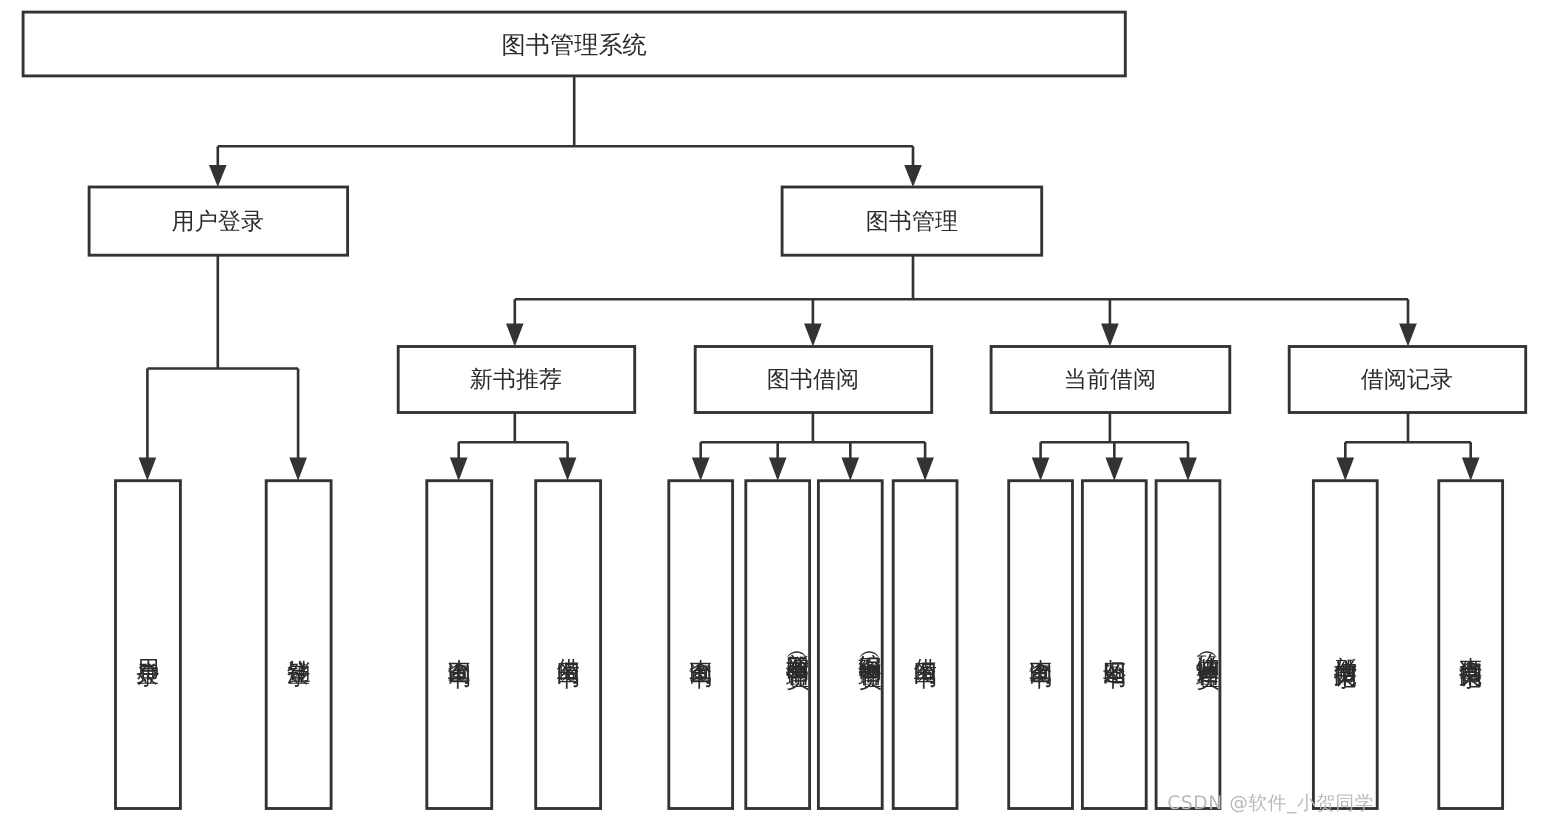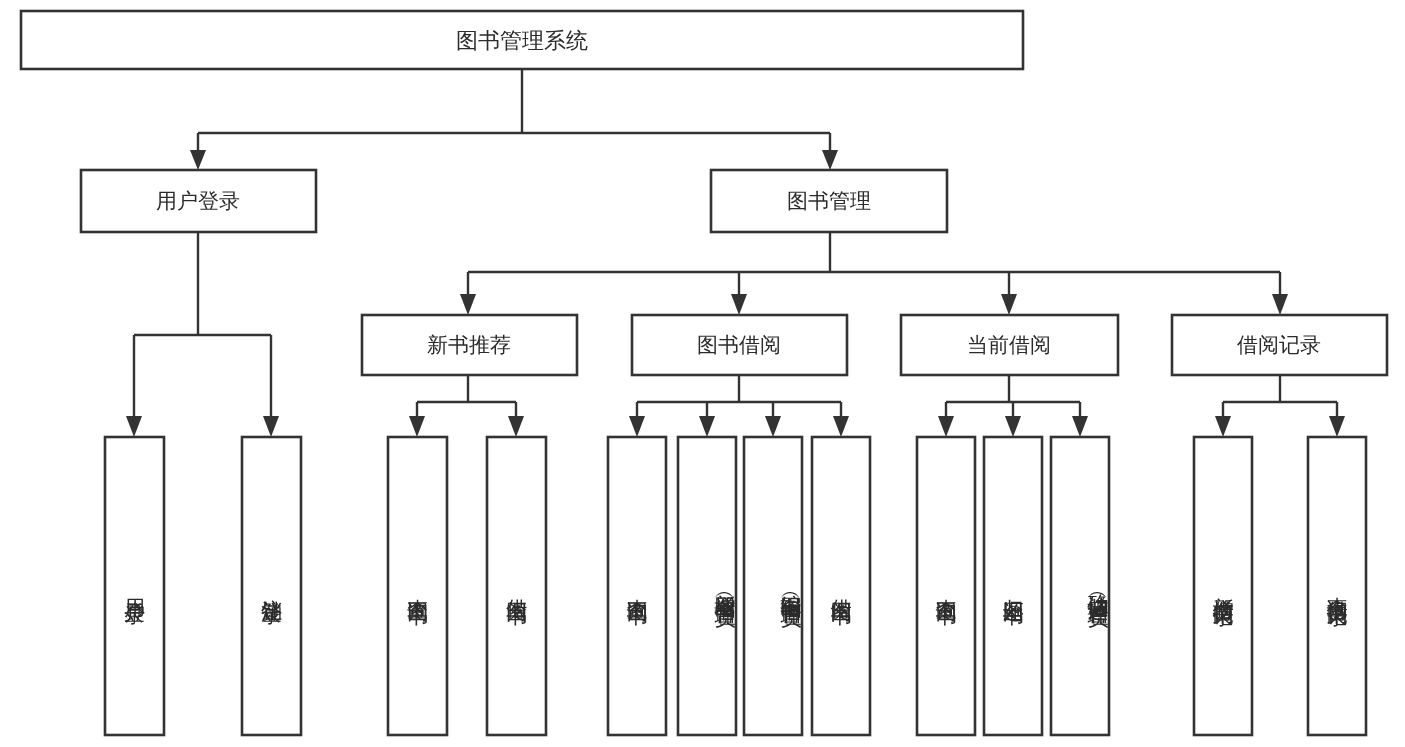--- a/index.html
+++ b/index.html
@@ -222,14 +222,15 @@
   <div class="leaf-label" style="left:744px; top:437px; width:58px; height:298px; align-items:flex-start;">编辑图书（管理员）</div>
   <div class="leaf-label" style="left:812px; top:437px; width:58px; height:298px;">借阅图书</div>
 
   <div class="leaf-label" style="left:917px; top:437px; width:58px; height:298px;">查询图书</div>
   <div class="leaf-label" style="left:984px; top:437px; width:58px; height:298px;">归还图书</div>
   <div class="leaf-label" style="left:1051px; top:437px; width:58px; height:298px; align-items:flex-start;">确认归还（管理员）</div>
 
   <div class="leaf-label" style="left:1194px; top:437px; width:58px; height:298px;">新增借阅记录</div>
   <div class="leaf-label" style="left:1308px; top:437px; width:58px; height:298px;">查询借阅记录</div>
 
+  <div class="watermark">CSDN @软件_小贺同学</div>
 
 </div>
 
 </body></html>

